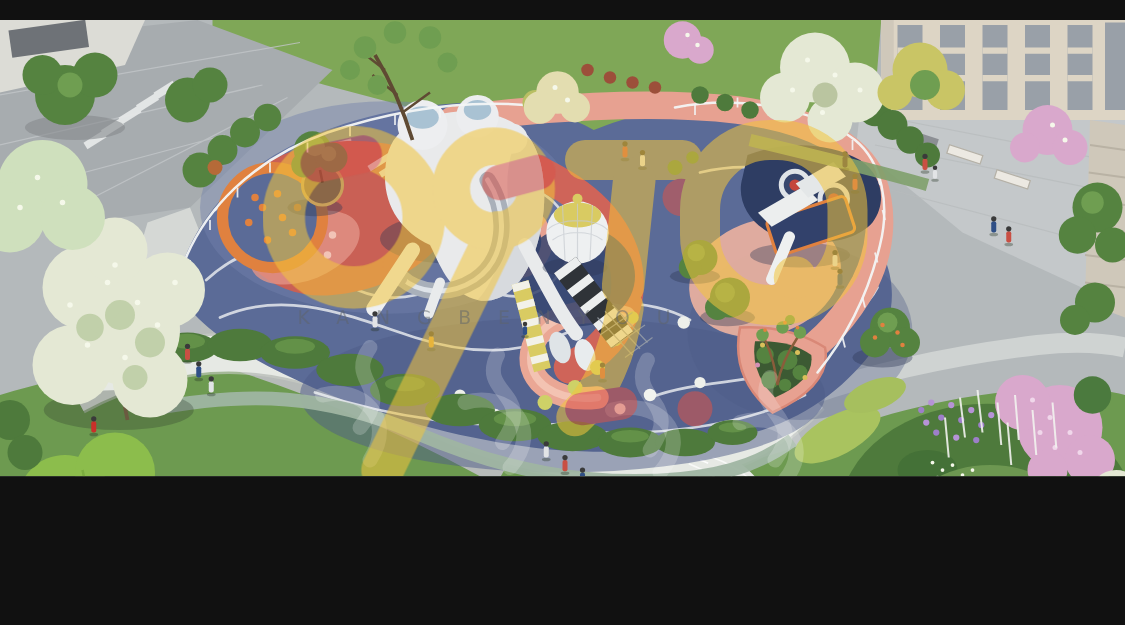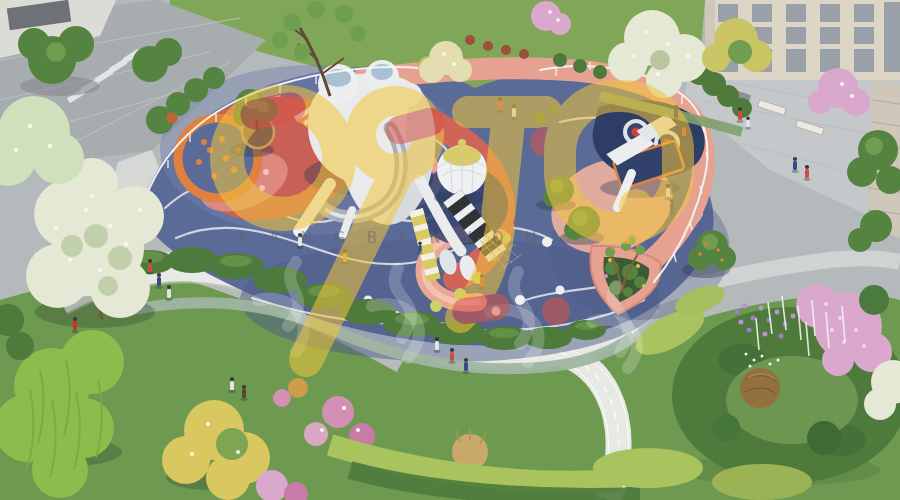--- a/index.html
+++ b/index.html
@@ -1,17 +1,17 @@
 <!DOCTYPE html>
 <html style="--pave: #b4b9bb; --road: #a7acaf; --plaza: #c4c8ca; --wall: #dcdcd6; --wall_win: #6e7277; --lawn_top: #7fa757; --lawn: #6d9a50; --lawn_dark: #54793f; --play_blue: #5b6b97; --play_blue_light: #7080ab; --play_blue_dark: #4d5c88; --navy: #2e3d63; --salmon: #e7a191; --salmon_light: #edb3a0; --red: #c96055; --red2: #cf6459; --pink_light: #e8b6aa; --orange: #e0813f; --path_white: #e6e9e4; --path_grey: #cfd3d2; --line_white: #edf0f2; --hedge: #4e7a3c; --hedge_light: #639148; --hedge_sage: #9fb5a2; --hedge_bright: #a9c35f; --tree_green: #558340; --tree_green_light: #6f9e51; --tree_dark: #3e6a33; --blossom_white: #e4e8d4; --blossom_pink: #d9a8cc; --blossom_yellow: #d9c75f; --willow: #8cbd4c; --willow_dark: #79ab3e; --bldg: #ddd5c5; --bldg_side: #cfc8ba; --bldg_win: #99a0a8; --soil: #8a6748; --planter_brown: #9b7a4e; --struct_white: #e9eaeb; --struct_shade: #cfd3d9; --silver: #a9b0ba; --silver_hi: #dfe4e9; --glass: #a9c2d3; --canopy_dark: #2f3338; --canopy_stripe: #eceeee; --slide_yellow: #d9cb62; --dot_yellow: #ced167; --dot_white: #eef0ea; --topiary_brown: #93713f; --purple: #9d7fc9; --pink_shrub: #d490b4; --wm_yellow: #f2c53d; --wm_red: #d9544a; --wm_text: #5f646a;"><head>
 <meta charset="utf-8">
 <style>
   html,body{margin:0;padding:0;background:#111;}
-  .stage{position:relative;width:900px;height:500px;overflow:hidden;background:#b4b9bb;
-         font-family:"DejaVu Sans","Liberation Sans",sans-serif;}
+  .stage{position:relative;width:900px;height:365px;overflow:hidden;background:#b4b9bb;
+         font-family:"DejaVu Sans","Liberation Sans",sans-serif;margin-top:16px;}
   svg{position:absolute;inset:0;display:block;}
   .ln{fill:none;stroke:var(--line_white);stroke-width:2.2;opacity:.8;stroke-linecap:round;}
   .fence{fill:none;stroke:#f3f5f6;stroke-width:2;opacity:.95;stroke-linecap:round;}
   .ftick{stroke:#f3f5f6;stroke-width:1.4;opacity:.9;}
   .hedge{fill:var(--hedge);} .hedge-hi{fill:var(--hedge_light);}
   .tree{fill:var(--tree_green);} .tree-hi{fill:var(--tree_green_light);}
   .shadow{fill:#2f3a2f;opacity:.30;}
   .pshadow{fill:#2c3654;opacity:.38;}
   .psh{fill:#23301f;opacity:.35;}
   .wm-ys{stroke:var(--wm_yellow);fill:none;stroke-linecap:round;}

